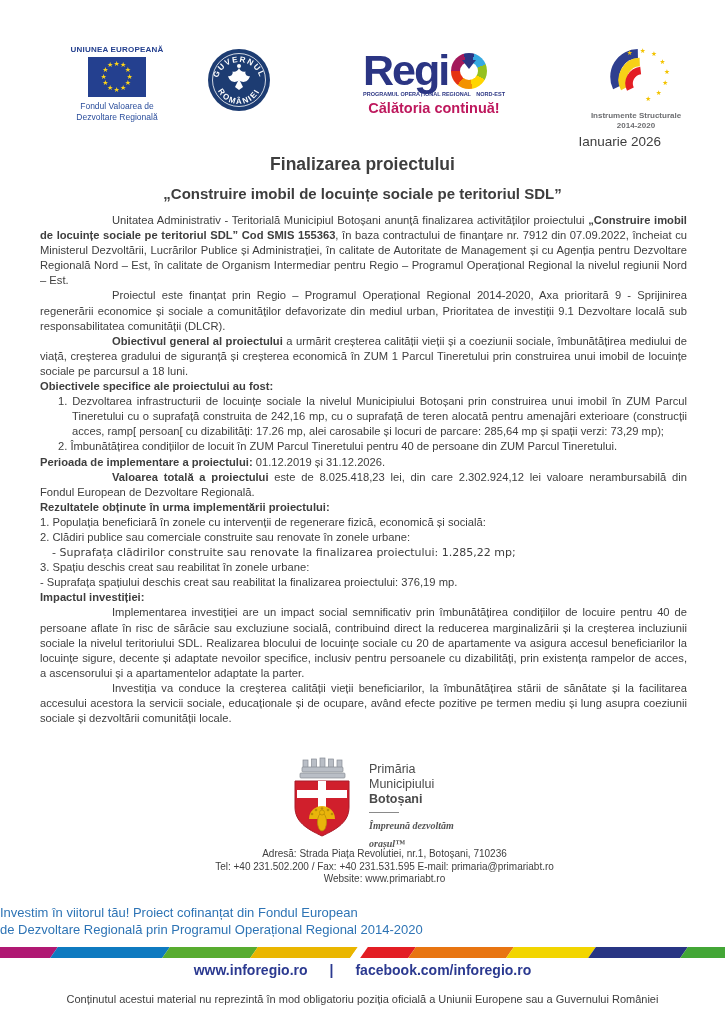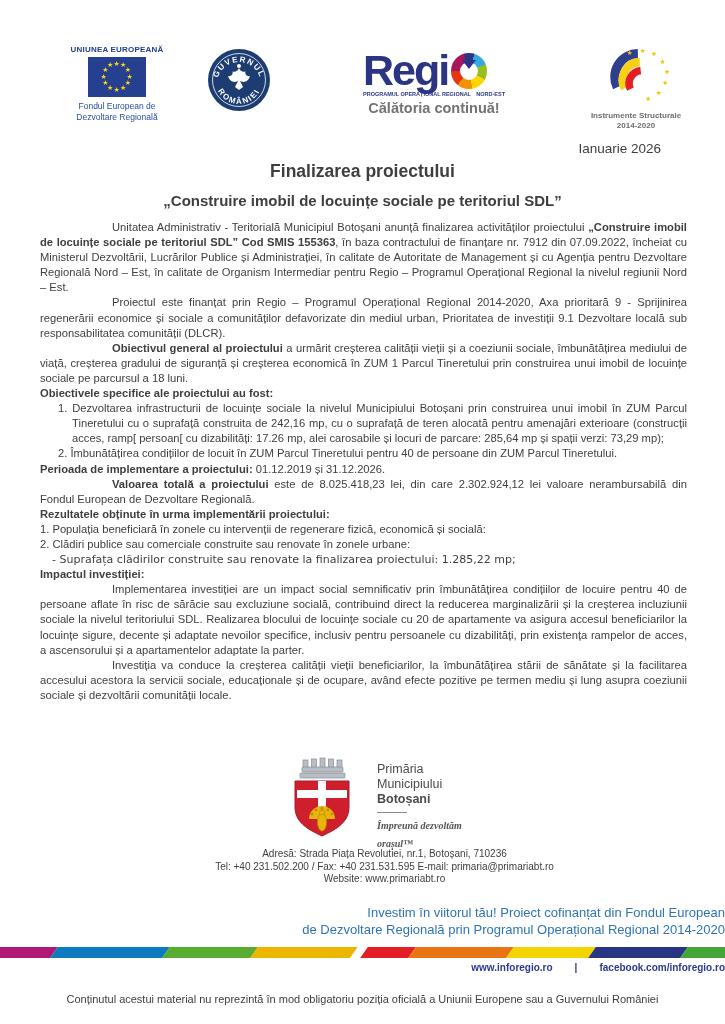--- a/index.html
+++ b/index.html
@@ -17,57 +17,57 @@
   .regio-block{margin-left:92px;margin-top:5px;width:142px;}
   .regio-row1{display:flex;align-items:flex-start;}
   .regio-word{font-size:43px;line-height:40px;font-weight:bold;color:#2b3583;letter-spacing:-2px;}
   .regio-ring{position:relative;width:36px;height:36px;margin-left:3px;margin-top:3px;border-radius:50%;
     background:conic-gradient(#2b3583 0 5%, #36a9e1 5% 19%, #95c11f 19% 33%, #ffd500 33% 47%,
                #f39200 47% 61%, #e63312 61% 75%, #a3195b 75% 95%, #2b3583 95% 100%);}
   .regio-ring::after{content:"";position:absolute;inset:9px;background:#fff;border-radius:50%;}
   .regio-chevron{position:absolute;top:7px;left:50%;transform:translateX(-50%);width:0;height:0;z-index:2;
     border-left:7px solid transparent;border-right:7px solid transparent;border-top:9px solid #2b3583;}
   .regio-sub{display:flex;justify-content:space-between;font-size:5.5px;font-weight:bold;color:#2b3583;margin-top:1px;}
-  .regio-tag{font-size:14.5px;font-weight:bold;color:#737373;text-align:center;margin-top:3px;}
+  .regio-tag{font-size:14.5px;font-weight:bold;color:#be185d;text-align:center;margin-top:3px;}
   .is-block{margin-left:auto;margin-top:3px;width:108px;text-align:center;}
   .is-text{font-size:8px;font-weight:bold;color:#6d6e71;line-height:9.5px;margin-top:1px;}
 
   
   .t1{margin-top:14px;text-align:center;font-size:21px;font-weight:bold;letter-spacing:.2px;}
-  .date{text-align:right;padding-right:64px;font-size:13.5px;margin-top:11px;}
+  .date{text-align:right;padding-right:64px;font-size:13.5px;margin-top:4px;}
   .t2{text-align:center;font-size:17.5px;font-weight:bold;margin-top:5px;}
   .t3{text-align:center;font-size:15px;font-weight:bold;margin-top:10px;}
 
   
   .body-wrap{margin:11px 38px 0 40px;font-size:11.2px;line-height:15.1px;}
   .bp{margin:0;}
   .bp.indent{text-indent:72px;text-align:justify;}
   .bp.list{padding-left:32px;text-indent:-14px;text-align:justify;}
   .bp.sub{}
   .bp.hang{text-indent:23px;text-align:justify;}
   .bp.altline{margin-left:12px;font-family:"DejaVu Sans",sans-serif;font-size:11px;}
   .b{font-weight:bold;}
   .alt{font-family:"DejaVu Sans",sans-serif;font-size:11px;}
 
   
   .cityhall{position:absolute;left:289px;top:756px;display:flex;align-items:flex-start;}
-  .ch-text{margin-left:22px;margin-top:6px;font-size:12.5px;line-height:15px;color:#4b4b4b;}
+  .ch-text{margin-left:14px;margin-top:6px;font-size:12.5px;line-height:15px;color:#4b4b4b;}
   .ch-bold{font-weight:bold;}
   .ch-divider{width:30px;border:none;border-top:1px solid #8a8a8a;margin:5px 0 4px 0;}
   .ch-slogan{width:116px;font-family:"Liberation Serif",serif;font-style:italic;font-weight:bold;
              font-size:10px;line-height:18px;color:#555;}
 
   .address{position:absolute;top:848px;left:0;right:0;text-align:center;font-size:10px;line-height:12.5px;padding-left:44px;}
-  .invest{position:absolute;top:905px;left:0;right:0;text-align:right;font-size:13px;line-height:16.5px;color:#2e74b5;}
+  .invest{position:absolute;top:905px;left:0;right:0;text-align:left;font-size:13px;line-height:16.5px;color:#2e74b5;}
 
   
   .stripe{position:absolute;top:947px;left:-10px;right:-10px;height:11px;display:flex;overflow:hidden;}
   .stripe .seg{height:11px;transform:skewX(-35deg);flex:0 0 auto;}
-  .links{position:absolute;top:962px;left:0;right:0;display:flex;justify-content:flex-end;gap:22px;
-         font-size:10px;font-weight:bold;color:#2b3990;}
+  .links{position:absolute;top:962px;left:0;right:0;display:flex;justify-content:center;gap:22px;
+         font-size:14px;font-weight:bold;color:#2b3990;}
   .disclaimer{position:absolute;top:993px;left:0;right:0;text-align:center;font-size:11px;color:#3e3e3e;}
 </style>
 </head>
 <body>
 
 <div id="page">
 
   <div class="header">
     <div class="eu-block">
       <div class="eu-top">UNIUNEA EUROPEANĂ</div>
@@ -79,21 +79,21 @@
           <span class="star" style="left: 36.7583px; top: 22px; color: rgb(255, 214, 23);">★</span>
           <span class="star" style="left: 32px; top: 26.7583px; color: rgb(255, 214, 23);">★</span>
           <span class="star" style="left: 25.5px; top: 28.5px; color: rgb(255, 214, 23);">★</span>
           <span class="star" style="left: 19px; top: 26.7583px; color: rgb(255, 214, 23);">★</span>
           <span class="star" style="left: 14.2417px; top: 22px; color: rgb(255, 214, 23);">★</span>
           <span class="star" style="left: 12.5px; top: 15.5px; color: rgb(255, 214, 23);">★</span>
           <span class="star" style="left: 14.2417px; top: 9px; color: rgb(255, 214, 23);">★</span>
           <span class="star" style="left: 19px; top: 4.24167px; color: rgb(255, 214, 23);">★</span>
         </div>
       <div class="eu-bottom">
-        <div>Fondul European de</div>
+        <div>Fondul Valoarea de</div>
         <div>Dezvoltare Regională</div>
       </div>
     </div>
 
     <div class="gov-block">
       <svg width="64" height="64" viewBox="0 0 64 64">
         <circle cx="32" cy="32" r="31" fill="#1d3c72"></circle>
         <circle cx="32" cy="32" r="26.5" fill="none" stroke="#ffffff" stroke-width="0.8"></circle>
         <defs>
           <path id="arcTop" d="M10,36 A22,22 0 0 1 54,36"></path>
@@ -160,20 +160,22 @@
       <p class="bp indent"><span class="b">Obiectivul general al proiectului</span><span> a urmărit creșterea calității vieții și a coeziunii sociale, îmbunătățirea mediului de viață, creșterea gradului de siguranță și creșterea economică în ZUM 1 Parcul Tineretului prin construirea unui imobil de locuințe sociale pe parcursul a 18 luni.</span></p>
       <p class="bp sub"><span class="b">Obiectivele specifice ale proiectului au fost:</span></p>
       <p class="bp list"><span>1. Dezvoltarea infrastructurii de locuințe sociale la nivelul Municipiului Botoșani prin construirea unui imobil în ZUM Parcul Tineretului cu o suprafață construita de 242,16 mp, cu o suprafață de teren alocată pentru amenajări exterioare (construcții acces, ramp[ persoan[ cu dizabilități: 17.26 mp, alei carosabile și locuri de parcare: 285,64 mp și spații verzi: 73,29 mp);</span></p>
       <p class="bp list"><span>2. Îmbunătățirea condițiilor de locuit în ZUM Parcul Tineretului pentru 40 de persoane din ZUM Parcul Tineretului.</span></p>
       <p class="bp sub"><span class="b">Perioada de implementare a proiectului: </span><span>01.12.2019 și 31.12.2026.</span></p>
       <p class="bp indent"><span class="b">Valoarea totală a proiectului</span><span> este de 8.025.418,23 lei, din care 2.302.924,12 lei valoare nerambursabilă din Fondul European de Dezvoltare Regională.</span></p>
       <p class="bp sub"><span class="b">Rezultatele obținute în urma implementării proiectului:</span></p>
       <p class="bp sub"><span>1. Populația beneficiară în zonele cu intervenții de regenerare fizică, economică și socială:</span></p>
       <p class="bp sub"><span>2. Clădiri publice sau comerciale construite sau renovate în zonele urbane:</span></p>
       <p class="bp altline"><span>- Suprafața clădirilor construite sau renovate la finalizarea proiectului: 1.285,22 mp;</span></p>
+      <p class="bp sub"><span>3. Spațiu deschis creat sau reabilitat în zonele urbane:</span></p>
+      <p class="bp sub"><span>- Suprafața spațiului deschis creat sau reabilitat la finalizarea proiectului: 376,19 mp.</span></p>
       <p class="bp sub"><span class="b">Impactul investiției:</span></p>
       <p class="bp indent"><span>Implementarea investiției are un impact social semnificativ prin îmbunătățirea condițiilor de locuire pentru 40 de persoane aflate în risc de sărăcie sau excluziune socială, contribuind direct la reducerea marginalizării și la creșterea incluziunii sociale la nivelul teritoriului SDL. Realizarea blocului de locuințe sociale cu 20 de apartamente va asigura accesul beneficiarilor la locuințe sigure, decente și adaptate nevoilor specifice, inclusiv pentru persoanele cu dizabilități, prin existența rampelor de acces, a ascensorului și a apartamentelor adaptate la parter.</span></p>
       <p class="bp indent"><span>Investiția va conduce la creșterea calității vieții beneficiarilor, la îmbunătățirea stării de sănătate și la facilitarea accesului acestora la servicii sociale, educaționale și de ocupare, având efecte pozitive pe termen mediu și lung asupra coeziunii sociale și dezvoltării comunității locale.</span></p>
     </div>
 
   <div class="cityhall">
     <svg width="66" height="86" viewBox="0 0 66 86">
       <g fill="#b9bec6" stroke="#878c94" stroke-width="0.7">
         <rect x="14" y="4" width="5" height="8"></rect>
           <rect x="22.5" y="3" width="5" height="9"></rect>

